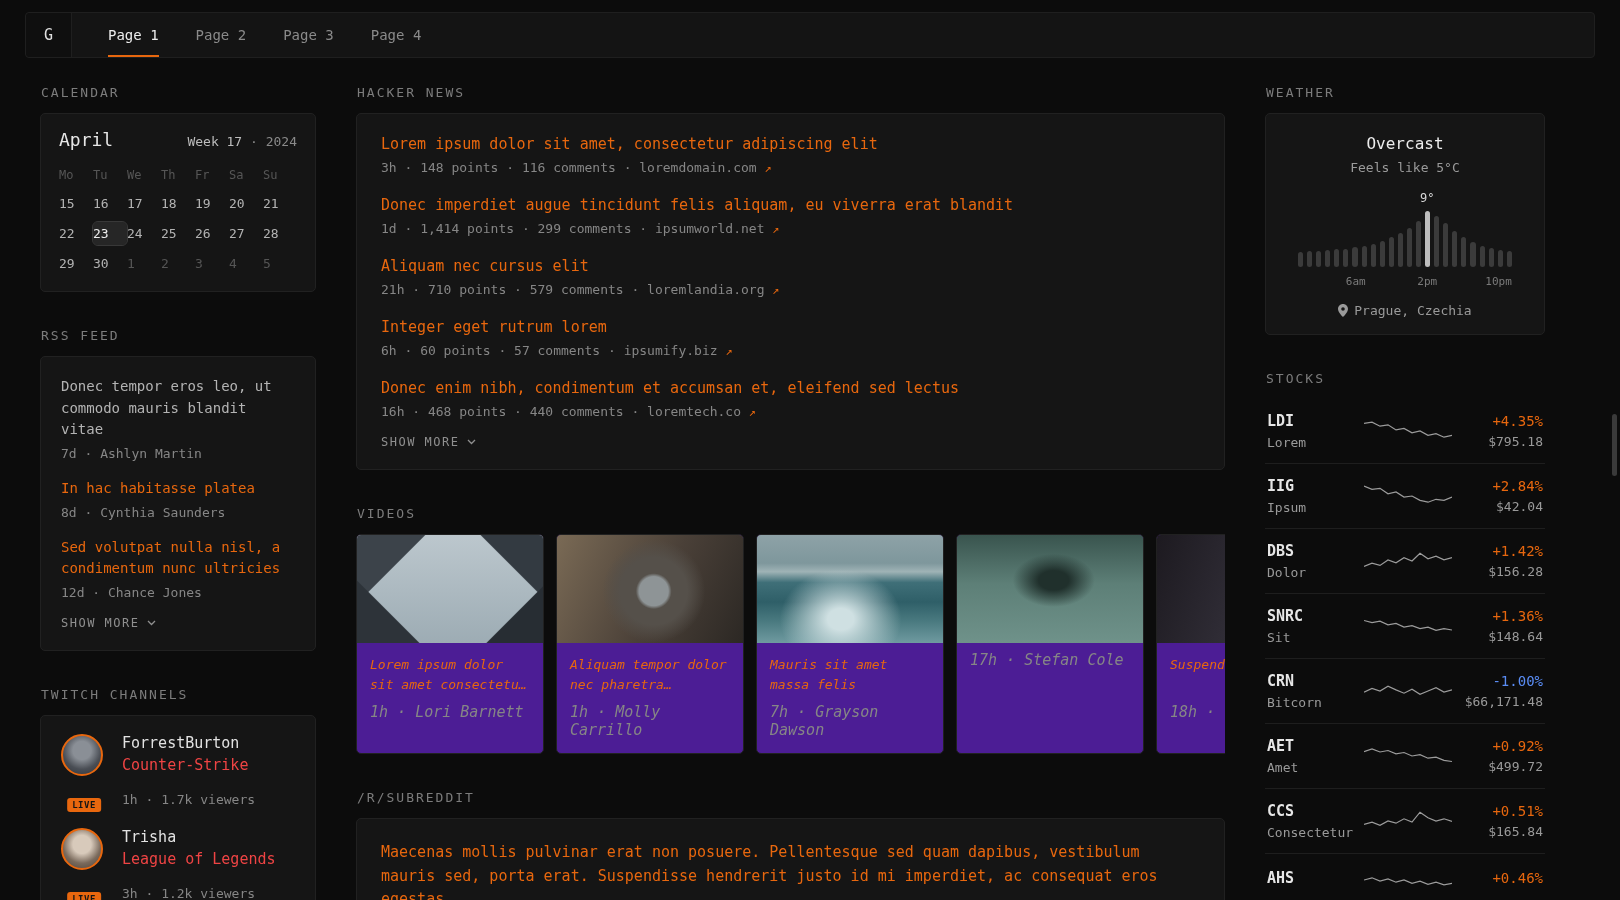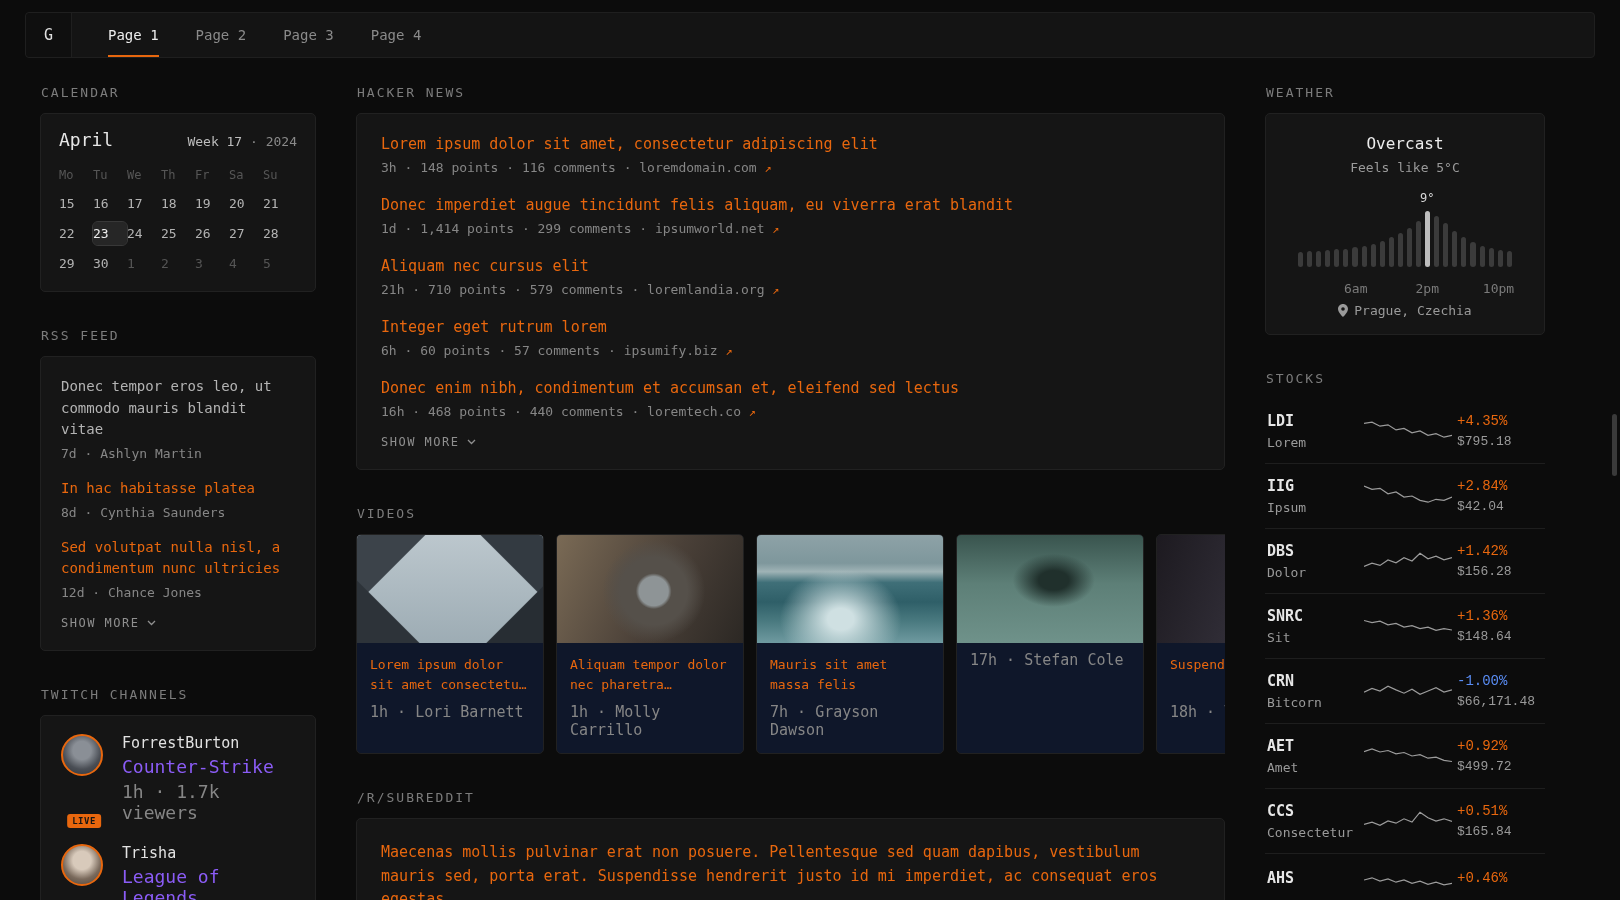--- a/index.html
+++ b/index.html
@@ -81,36 +81,36 @@
   }
   .av-1 .tw-img { background:radial-gradient(circle at 50% 38%, #8a8f96 0 30%, #4a4e55 62%, #2e3138); }
   .av-2 .tw-img { background:radial-gradient(circle at 50% 38%, #d8cabb 0 30%, #7a6a5c 62%, #4a4038); }
   .av-3 .tw-img { background:radial-gradient(circle at 50% 38%, #e3ded6 0 33%, #a39a8e 65%, #6e665c); }
   .tw-live {
     position:absolute; left:50%; transform:translateX(-50%); bottom:-5px;
     background:#e8670e; color:#141414; font-size:9px; font-weight:bold;
     letter-spacing:0.5px; padding:2px 5px; border-radius:3px;
   }
   .tw-name { font-size:15px; color:#e2e2e2; }
-  .tw-cat  { font-size:18px; color:#8b5cf6; margin-top:4px; }
-  .tw-meta { font-size:18px; color:#868686; margin-top:4px; }
+  .tw-cat  { font-size:15px; color:#ef4444; margin-top:4px; }
+  .tw-meta { font-size:13px; color:#868686; margin-top:18px; }
   
   .hn-card { padding:21px 24px 20px; }
   .hn-item + .hn-item { margin-top:21px; }
   .hn-title { font-size:15px; color:#e8670e; cursor:pointer; }
   .hn-meta { margin-top:7px; font-size:13px; color:#868686; }
   .ext-arrow { color:#e8670e; font-size:12px; }
   .sub-card { padding:22px 24px; }
   .sub-title { font-size:15px; line-height:1.55; color:#e8670e; cursor:pointer; }
   .sub-meta { margin-top:9px; font-size:13px; color:#868686; }
   
   .videos-row { display:flex; gap:12px; overflow:hidden; }
   .video-card {
-    width:188px; flex:none; background:#0f172a;
-    border:1px solid #212121; border-radius:5px; overflow:hidden; cursor:pointer;
+    width:188px; flex:none; background:#4c1d95;
+    border:1px solid #212121; border-radius:5px; overflow:hidden; cursor:pointer;font-style:italic;
   }
   .video-thumb { height:108px; }
   .thumb-1 { background:
       linear-gradient(45deg,  #2d3339 21%, rgba(0,0,0,0) 21.5%),
       linear-gradient(-45deg, #272d33 19%, rgba(0,0,0,0) 19.5%),
       linear-gradient(135deg, #3c434a 23%, rgba(0,0,0,0) 23.5%),
       linear-gradient(-135deg,#333a41 21%, rgba(0,0,0,0) 21.5%),
       linear-gradient(#bcc7cd, #9dacb4); }
   .thumb-2 { background:
       radial-gradient(circle at 52% 52%, #8e9496 0 13%, #55504a 16% 30%, rgba(0,0,0,0) 46%),
@@ -132,33 +132,33 @@
   .w-cond { font-size:16px; color:#ececec; }
   .w-feels { margin-top:7px; font-size:13px; color:#9a9a9a; }
   .w-bars { position:relative; margin:36px 14px 0; height:56px;
     display:flex; align-items:flex-end; gap:4px; }
   .w-bar { flex:1; background:#3b3b3b; border-radius:3px; }
   .w-bar.hl { background:#bdbdbd; }
   .w-peak { position:absolute; top:-20px; transform:translateX(-50%);
     font-size:12px; color:#d8d8d8; }
   .w-hours { position:relative; height:15px; margin:8px 14px 0; }
   .w-hours span { position:absolute; transform:translateX(-50%);
-    font-size:13px; color:#7a7a7a;margin-top:6px; }
+    font-size:11px; color:#7a7a7a; }
   .w-loc { margin-top:13px; font-size:13px; color:#9a9a9a;
     display:flex; justify-content:center; align-items:center; gap:6px; }
   
   .stock-row {
     display:flex; align-items:center; padding:13px 2px;
     border-bottom:1px solid #1e1e1e; cursor:pointer;
   }
   .stk-left { width:92px; flex:none; }
   .stk-sym { font-size:15px; font-weight:bold; color:#e6e6e6; }
   .stk-name { font-size:13px; color:#9a9a9a; margin-top:5px; }
   .stk-spark { flex:1; display:flex; justify-content:center; }
-  .stk-right { flex:none; min-width:86px; text-align:left;font-family:Liberation Mono, monospace; }
+  .stk-right { flex:none; min-width:86px; text-align:right; }
   .stk-change { font-size:14px; color:#e8670e; }
   .stk-change.neg { color:#5a8df5; }
   .stk-price { font-size:13px; color:#9a9a9a; margin-top:5px; }
   
   .scroll-thumb {
     position:fixed; right:3px; top:414px; width:5px; height:62px;
     background:#3a3a3a; border-radius:3px;
   }
 </style>
 </head>

